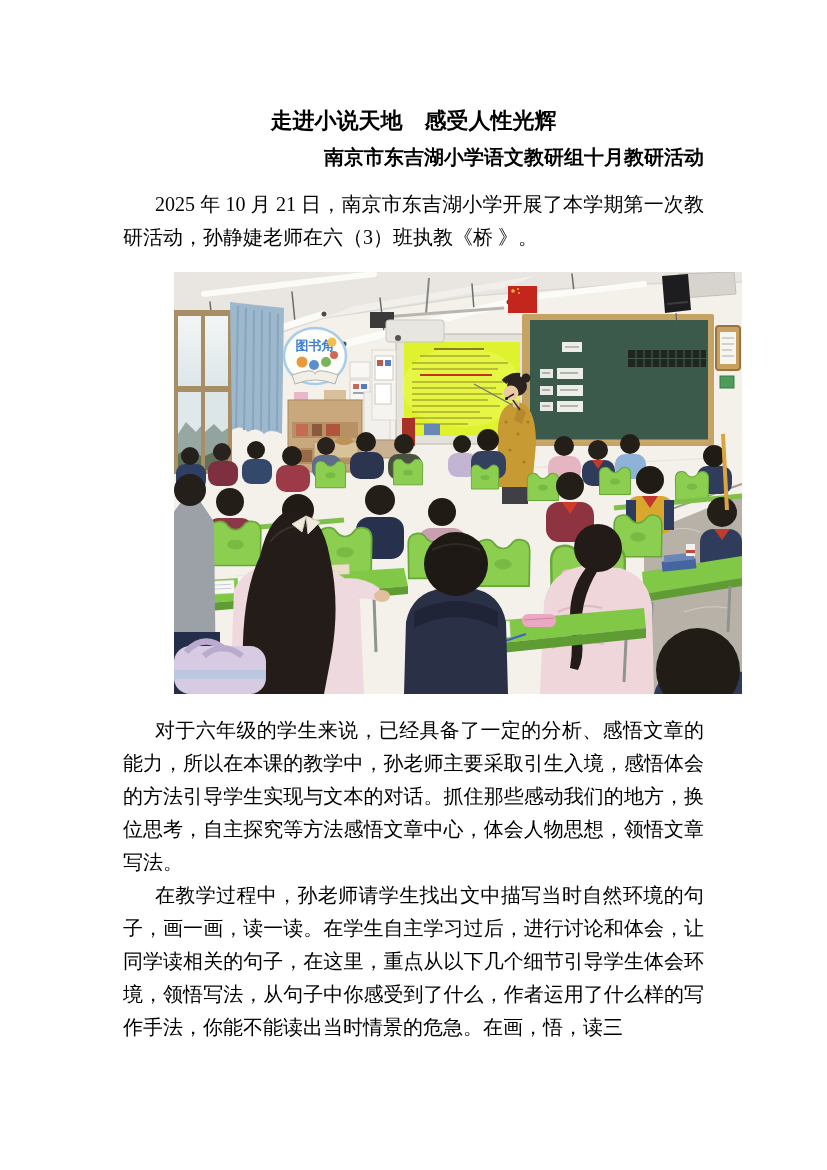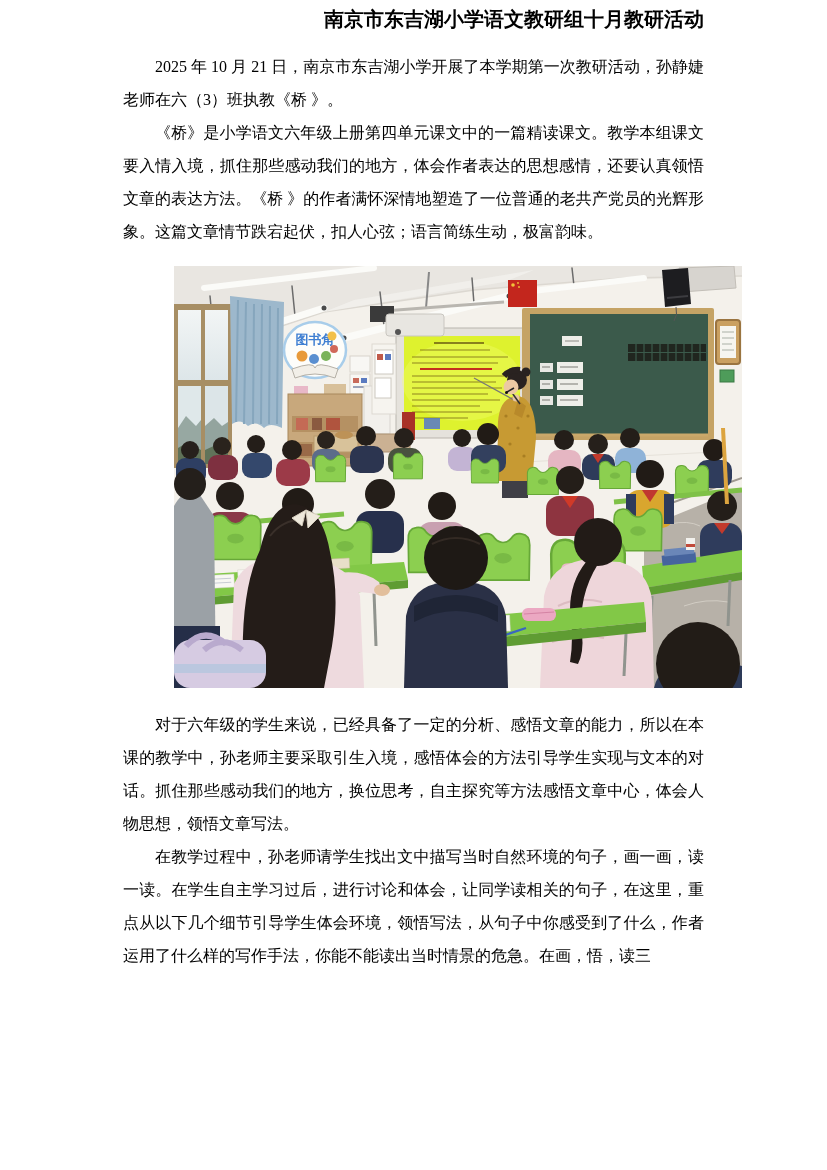--- a/index.html
+++ b/index.html
@@ -10,39 +10,39 @@
   .content{position:absolute;left:123px;top:0;width:581px;}
   .doc-title{
     font-size:22px;font-weight:bold;text-align:center;line-height:34px;
     margin:104px 0 0 0;font-family:"Liberation Sans","DejaVu Sans",sans-serif;
   }
   .doc-subtitle{
     font-size:20px;font-weight:bold;text-align:right;line-height:33px;
     margin:3px 0 0 0;font-family:"Liberation Sans","DejaVu Sans",sans-serif;
   }
   .body-text p{
-    font-size:16px;line-height:33px;text-align:justify;text-justify:inter-ideograph;
+    font-size:20px;line-height:33px;text-align:justify;text-justify:inter-ideograph;
     text-indent:32px;margin:0;
   }
   .body-text p.first{margin-top:14px;}
   .body-text p.after-photo{margin-top:8px;}
   figure.photo{margin:6px 0 0 39px;padding:12px;width:568px;height:422px;line-height:0;}
   figure.photo svg{display:block;}
 </style>
 </head>
 <body>
 
 <div class="page">
   <div class="content">
 
+    <h1 class="doc-title">走进小说天地　感受人性光辉</h1>
     <div class="doc-subtitle">南京市东吉湖小学语文教研组十月教研活动</div>
 
     <div class="body-text">
       <p class="first">2025 年 10 月 21 日，南京市东吉湖小学开展了本学期第一次教研活动，孙静婕老师在六（3）班执教《桥 》。</p>
-      <p>《桥》是小学语文六年级上册第四单元课文中的一篇精读课文。教学本组课文要入情入境，抓住那些感动我们的地方，体会作者表达的思想感情，还要认真领悟文章的表达方法。《桥 》的作者满怀深情地塑造了一位普通的老共产党员的光辉形象。这篇文章情节跌宕起伏，扣人心弦；语言简练生动，极富韵味。</p>
 
       <figure class="photo" aria-label="教室照片：孙老师站在黄绿色投影屏幕与绿色黑板前讲课，学生们坐在绿色课桌椅上听讲，左侧有窗帘、窗户和图书角海报">
         <svg width="568" height="422" viewBox="0 0 568 422" xmlns="http://www.w3.org/2000/svg">
           <defs>
             <linearGradient id="skyg" x1="0" y1="0" x2="0" y2="1">
               <stop offset="0" stop-color="#f2f5f5"></stop>
                 <stop offset="1" stop-color="#dde6e9"></stop>
             </linearGradient>
             <g id="chair">
               <path d="M5,90 L4,32 Q3,12 18,10 Q30,8 36,18 Q42,25 50,25 Q58,25 64,18 Q70,8 82,10 Q97,12 96,32 L95,90 Z" stroke="#67a838" stroke-width="3" fill="#8ccf50"></path>

